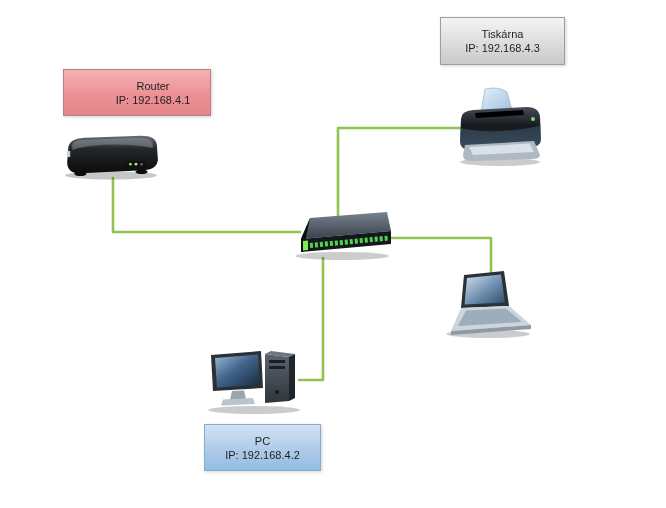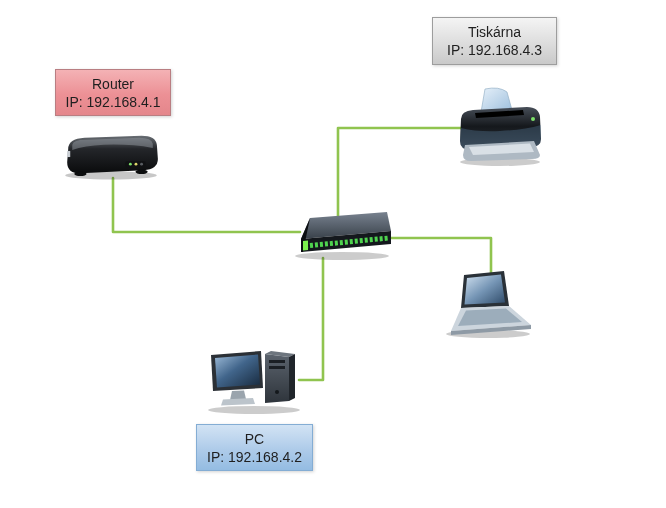--- a/index.html
+++ b/index.html
@@ -26,29 +26,31 @@
     z-index: 2;
   }
   .label-box {
     position: absolute;
     z-index: 3;
     display: flex;
     flex-direction: column;
     align-items: center;
     justify-content: center;
     gap: 2px;
-    font-size: 14px;
+    font-size: 11px;
     color: #1f1f1f;
     border: 1px solid;
     box-shadow: 1px 1px 3px rgba(0,0,0,0.18);
     text-align: center;
+    margin-left: 8px;
   }
   .label-box.red {
     background: linear-gradient(180deg, #f4b2b5 0%, #ec9095 55%, #e4868b 100%);
     border-color: #b97e82;
+    padding-left: 32px;
   }
   .label-box.gray {
     background: linear-gradient(180deg, #f4f4f4 0%, #dddddd 55%, #c9c9c9 100%);
     border-color: #9d9d9d;
   }
   .label-box.blue {
     background: linear-gradient(180deg, #d2e3f4 0%, #aecbe9 55%, #94bce2 100%);
     border-color: #84add4;
   }
   .label-router   { left: 55px;  top: 69px;  width: 114px; height: 45px; }

